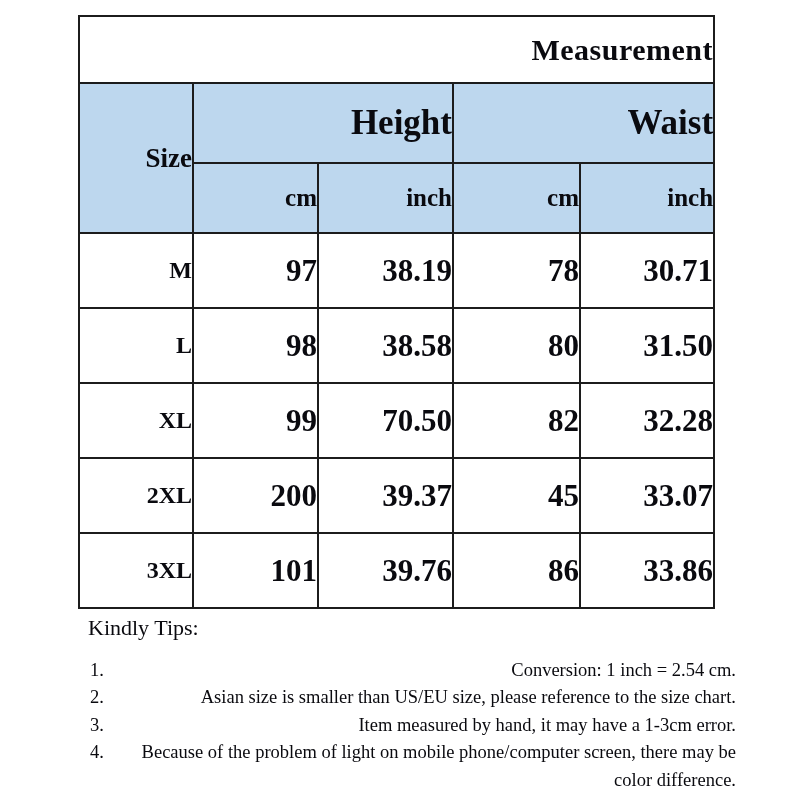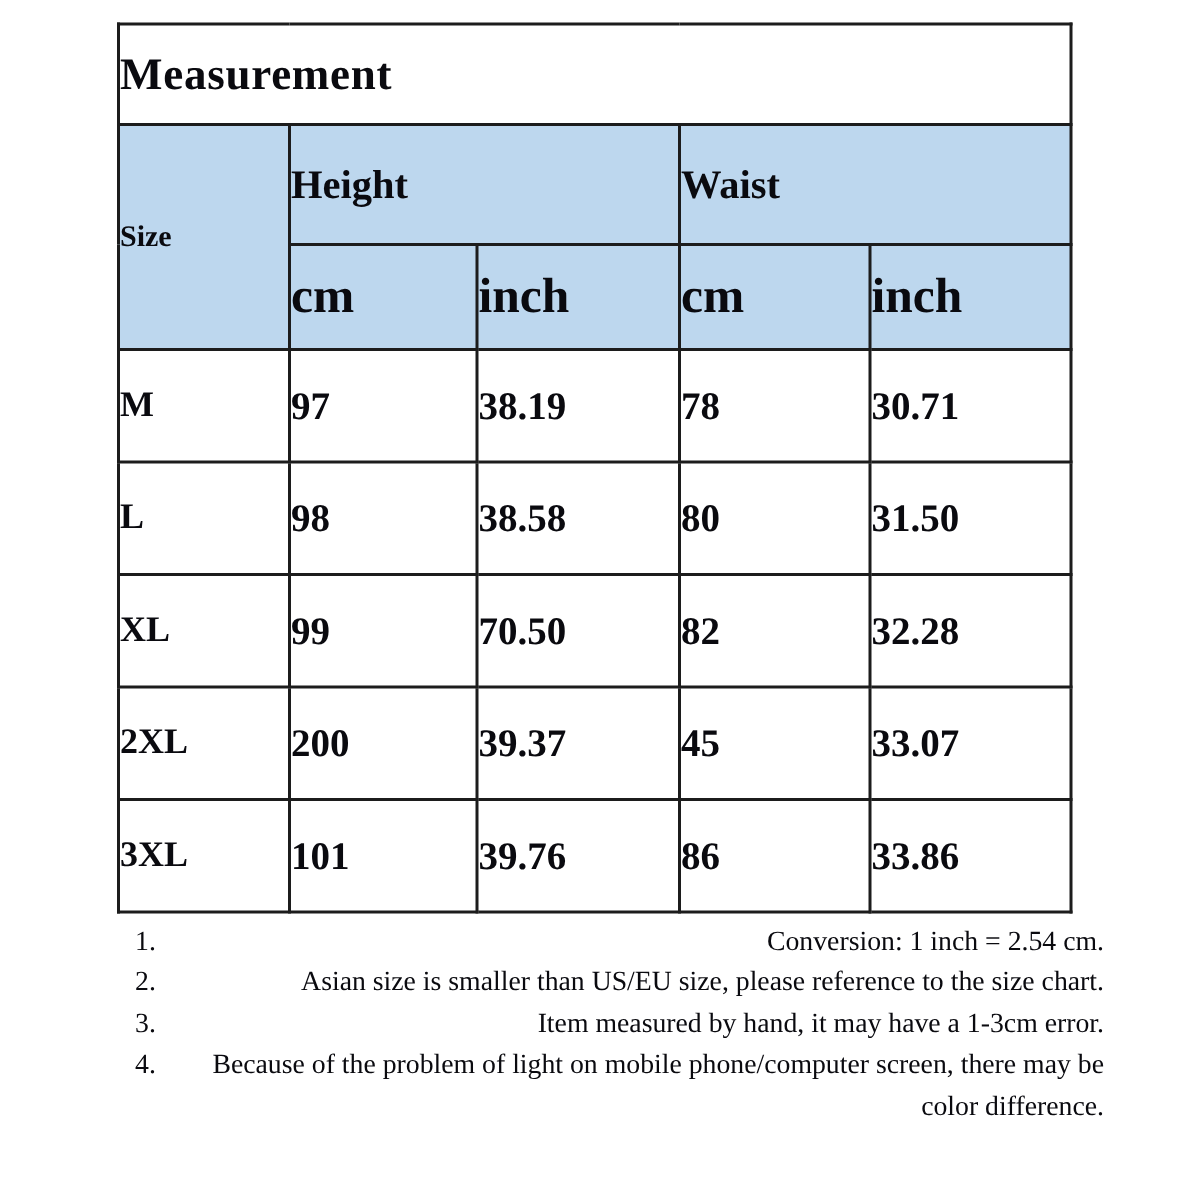--- a/index.html
+++ b/index.html
@@ -27,44 +27,44 @@
   table.size-table {
     position: absolute;
     left: 78px;
     top: 15px;
     width: 635px;
     border-collapse: collapse;
     table-layout: fixed;
   }
   table.size-table td {
     border: 2.5px solid var(--border-color);
-    text-align: left;
+    text-align: right;
     vertical-align: middle;
     font-weight: bold;
     padding: 0;
   }
   tr.title-row    { height: 67px; }
   tr.group-row    { height: 80px; }
   tr.unit-row     { height: 70px; }
   tr.data-row     { height: 75px; }
 
   td.title-cell {
     background: var(--page-bg);
     font-size: 30px;
     letter-spacing: 0.5px;
   }
   td.hdr {
     background: var(--header-fill);
   }
-  td.size-header-cell { font-size: 20px; margin-top: 25px; }
-  td.group-header-cell { font-size: 27px; }
-  td.unit-header-cell { font-size: 33px; }
+  td.size-header-cell { font-size: 27px; margin-top: 25px; }
+  td.group-header-cell { font-size: 35px; }
+  td.unit-header-cell { font-size: 25px; }
 
   td.size-cell  { font-size: 24px; }
-  td.value-cell { font-size: 26px; }
+  td.value-cell { font-size: 31px; }
 
   
   .tips-block {
     position: absolute;
     left: 88px;
     top: 615px;
     width: 655px;
   }
   .tips-heading {
     font-size: 22px;
@@ -152,20 +152,21 @@
         <td class="size-cell">3XL</td>
         <td class="value-cell">101</td>
         <td class="value-cell">39.76</td>
         <td class="value-cell">86</td>
         <td class="value-cell">33.86</td>
       </tr>
     </tbody>
 </table>
 
 <div class="tips-block">
+  <p class="tips-heading">Kindly Tips:</p>
   <ol class="tips-list">
 
   <li class="tip-item">
         <span class="tip-number">1.</span>
         <span class="tip-text">Conversion: 1 inch = 2.54 cm.</span>
       </li>
       <li class="tip-item">
         <span class="tip-number">2.</span>
         <span class="tip-text">Asian size is smaller than US/EU size, please reference to the size chart.</span>
       </li>

